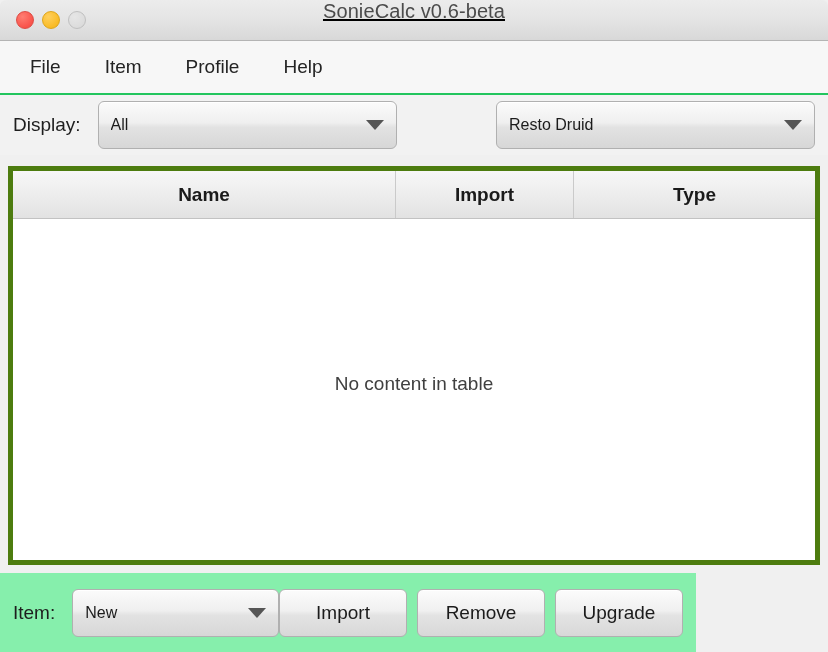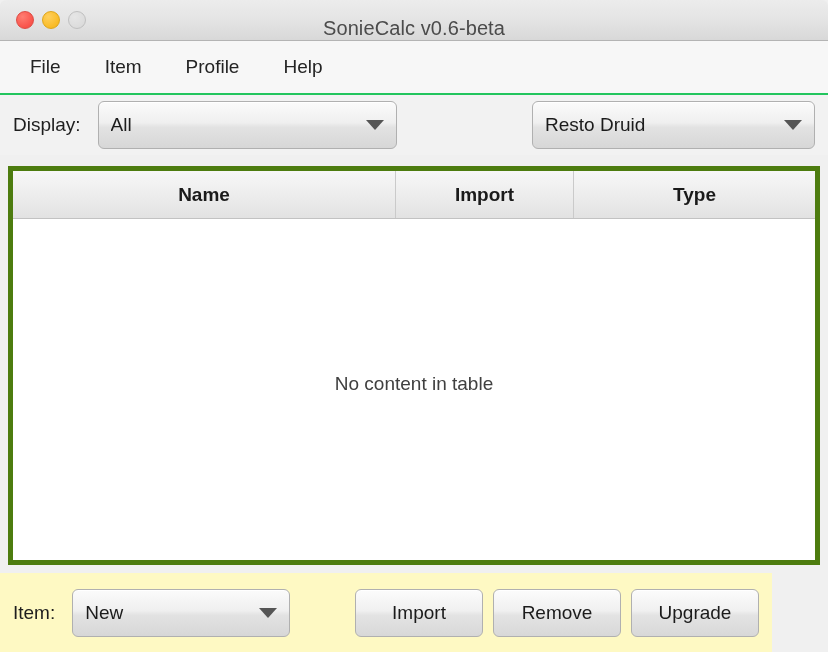--- a/index.html
+++ b/index.html
@@ -24,21 +24,22 @@
 
   
   .titlebar {
     position: relative;
     height: 40px;
     background: linear-gradient(to bottom, #ececec 0%, #e4e4e4 50%, #d8d8d8 100%);
     border-bottom: 1px solid #b4b4b4;
     border-top-left-radius: 6px;
     border-top-right-radius: 6px;
     display: flex;
-    align-items: flex-end;
+    align-items: flex-start;
+    text-decoration: underline;
   }
   .traffic-lights {
     position: absolute;
     left: 16px;
     top: 11px;
     display: flex;
     gap: 8px;
   }
   .light {
     width: 18px;
@@ -108,37 +109,37 @@
     background: linear-gradient(to bottom, #fbfbfb 0%, #efefef 45%, #e2e2e2 55%, #d7d7d7 100%);
     border: 1px solid #b0b0b0;
     border-radius: 6px;
     display: flex;
     align-items: center;
     padding: 0 12px;
     box-shadow: 0 1px 0 rgba(255,255,255,0.85) inset;
     cursor: default;
   }
   .combo-text {
-    font-size: 19px;
+    font-size: 16px;
     color: #1b1b1b;
     flex: 1;
     white-space: nowrap;
     overflow: hidden;
   }
   .combo-arrow {
     width: 0;
     height: 0;
     border-left: 9px solid transparent;
     border-right: 9px solid transparent;
     border-top: 10px solid #555555;
     margin-left: 8px;
   }
 
   #display-combo { width: 299px; }
-  #profile-combo { width: 283px; position: absolute; right: 13px; }
+  #profile-combo { width: 319px; position: absolute; right: 13px; }
 
   
   .table-wrap {
     position: absolute;
     left: 8px;
     top: 166px;
     width: 812px;
     height: 399px;
     box-sizing: border-box;
     border: 5px solid #4d7c0f;
@@ -182,23 +183,23 @@
     color: #404040;
     position: relative;
     top: -6px;
   }
 
   
   .toolbar-bottom {
     position: absolute;
     left: 0;
     top: 573px;
-    width: 772px;
+    width: 696px;
     height: 79px;
-    background: #fef9c3;
+    background: #86efac;
     box-sizing: border-box;
     padding: 0 13px;
     display: flex;
     align-items: center;
   }
   #item-combo { width: 218px; }
 
   .btn-group {
     margin-left: auto;
     display: flex;

